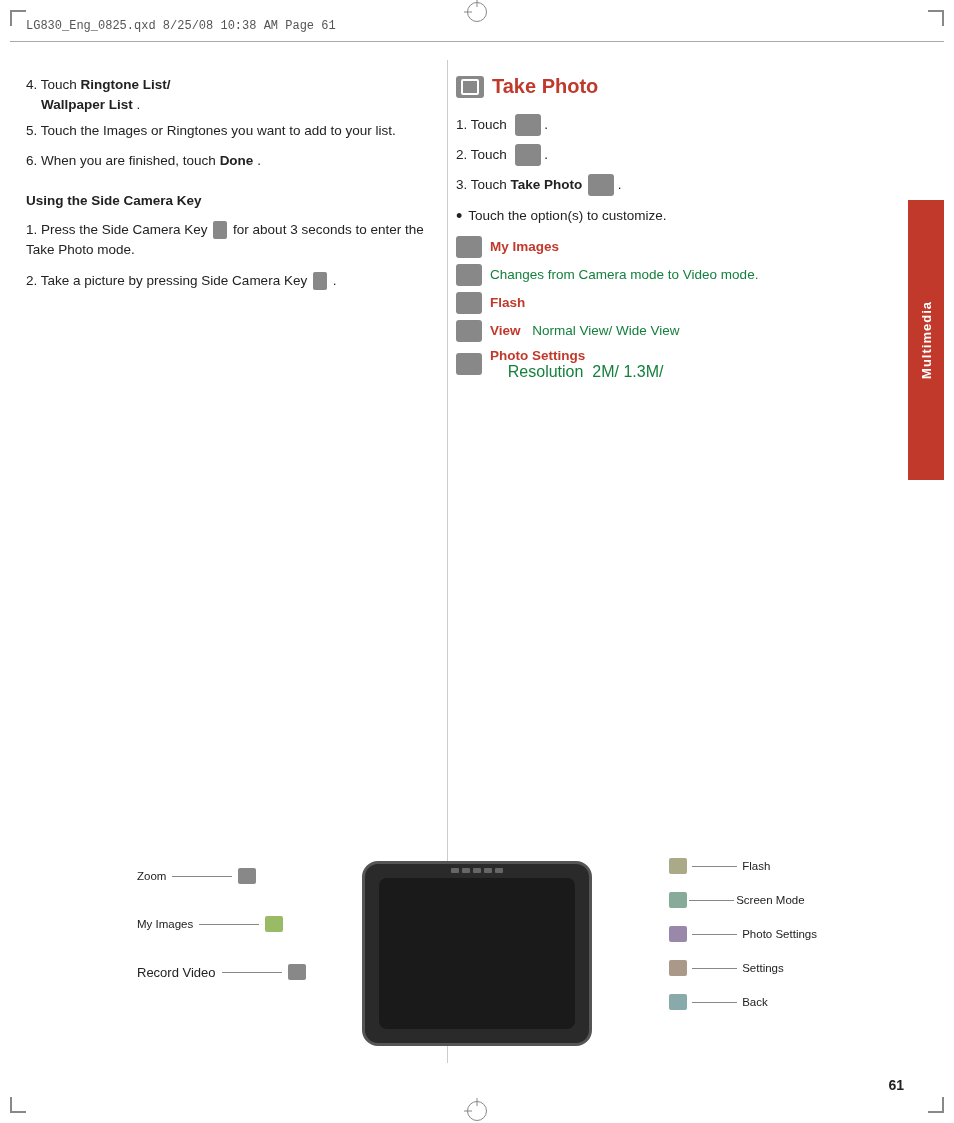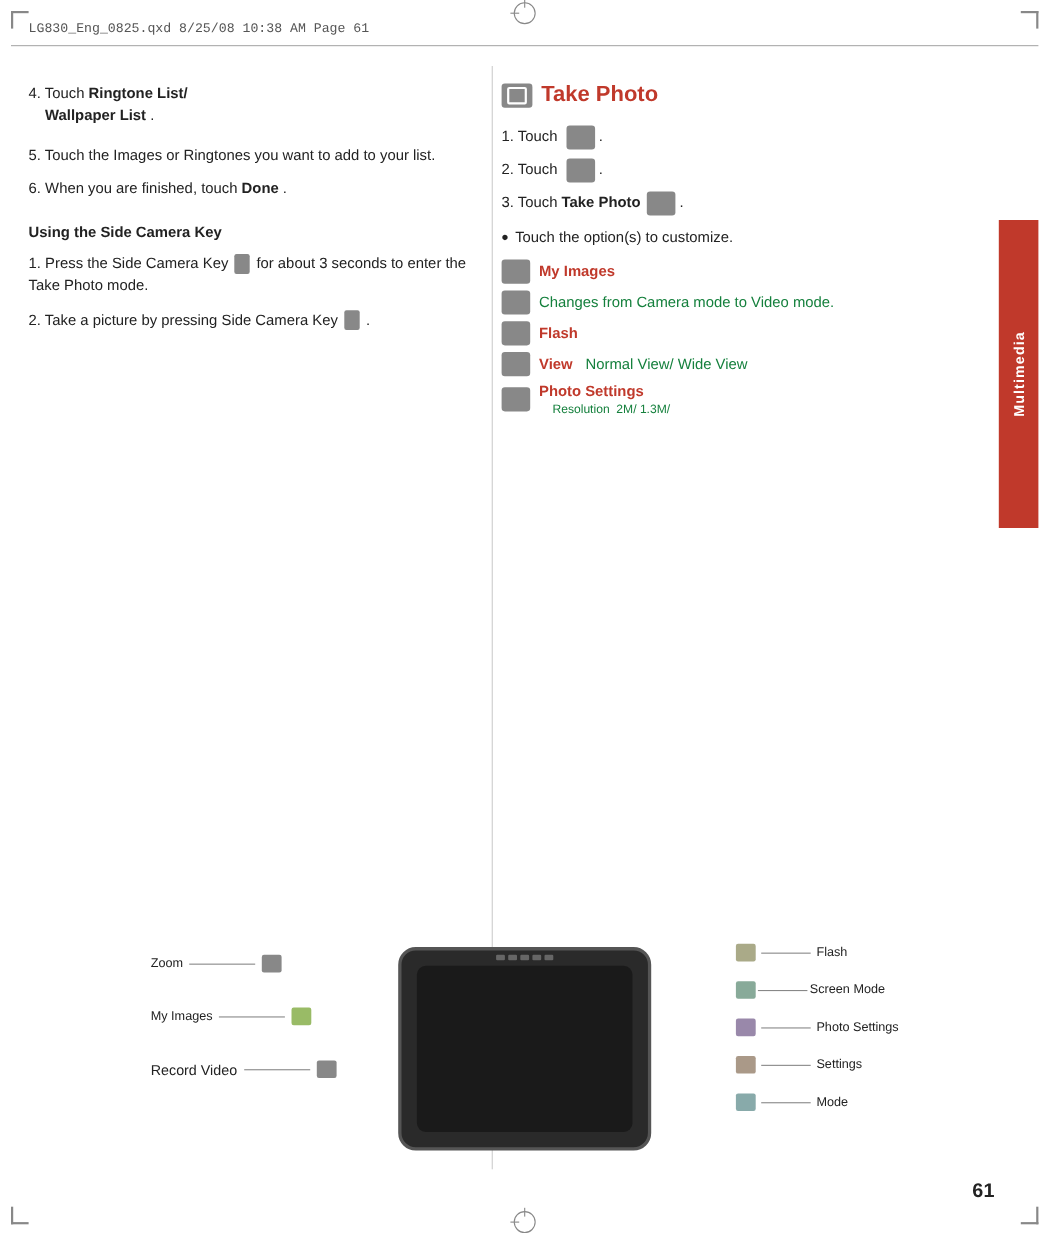--- a/index.html
+++ b/index.html
@@ -110,21 +110,21 @@
       text-orientation: mixed;
       transform: rotate(180deg);
       letter-spacing: 1px;
     }
 
     
     .page-number {
       position: absolute;
       bottom: 30px;
       right: 50px;
-      font-size: 18px;
+      font-size: 14px;
       font-weight: bold;
       color: #222;
     }
 
     
     .left-divider {
       position: absolute;
       left: 447px;
       top: 60px;
       bottom: 60px;
@@ -321,21 +321,21 @@
 
   <div class="left-column">
 
     <div class="list-item">
       <span>4. </span>
       <span>Touch </span>
       <span class="bold">Ringtone List/<br>&nbsp;&nbsp;&nbsp;&nbsp;Wallpaper List</span>
       <span>.</span>
     </div>
 
-    <div class="list-item" style="margin-top:15px;">
+    <div class="list-item" style="margin-top:5px;">
       <span>5. </span>
       <span>Touch the Images or Ringtones you want to add to your list.</span>
     </div>
 
     <div class="list-item" style="margin-top:10px;">
       <span>6. </span>
       <span>When you are finished, touch </span>
       <span class="bold">Done</span>
       <span>.</span>
     </div>
@@ -409,21 +409,21 @@
     <div class="icon-item">
       <div class="item-icon icon-screen"></div>
       <span class="item-label">View</span>
       <span class="item-label-dark">&nbsp;Normal View/ Wide View</span>
     </div>
 
     <div class="icon-item">
       <div class="item-icon icon-photo-settings"></div>
       <span>
         <span class="item-label">Photo Settings</span><br>
-        <span class="item-label-dark" style="font-size:11px;">&nbsp;&nbsp;&nbsp;&nbsp;Resolution &nbsp;2M/ 1.3M/</span>
+        <span class="item-label-dark" style="font-size:16px;">&nbsp;&nbsp;&nbsp;&nbsp;Resolution &nbsp;2M/ 1.3M/</span>
       </span>
     </div>
 
   </div>
 
 </div>
 
 <div class="diagram-container">
   <div class="diagram-inner">
 
@@ -475,18 +475,18 @@
         <span>Photo Settings</span>
       </div>
       <div style="display:flex;align-items:center;gap:5px;font-size:11.5px;">
         <div style="width:18px;height:16px;background:#a98;border-radius:2px;"></div>
         <div style="width:45px;height:1px;background:#888;"></div>
         <span>Settings</span>
       </div>
       <div style="display:flex;align-items:center;gap:5px;font-size:11.5px;">
         <div style="width:18px;height:16px;background:#8aa;border-radius:2px;"></div>
         <div style="width:45px;height:1px;background:#888;"></div>
-        <span>Mode</span>
+        <span>Back</span>
       </div>
     </div>
 
   </div>
 </div>
 
 </body></html>

